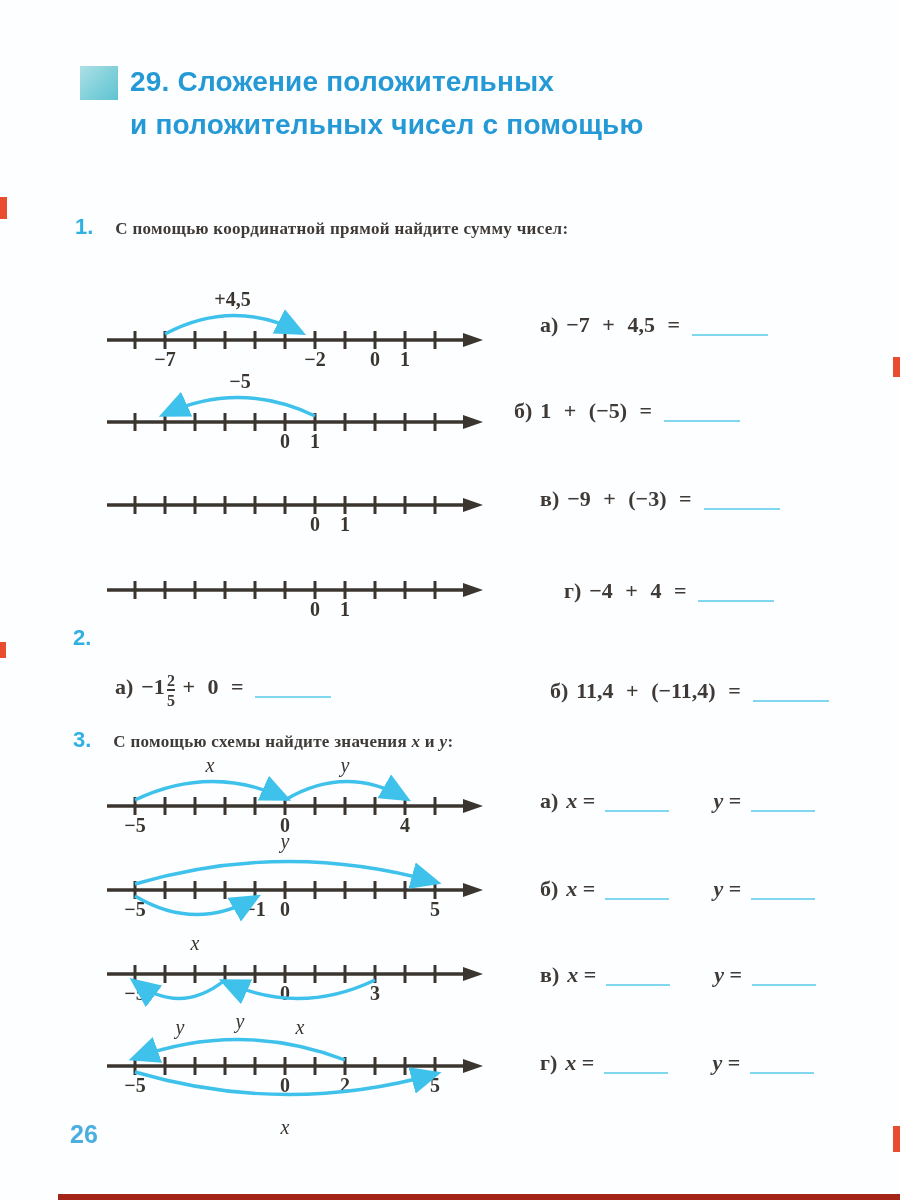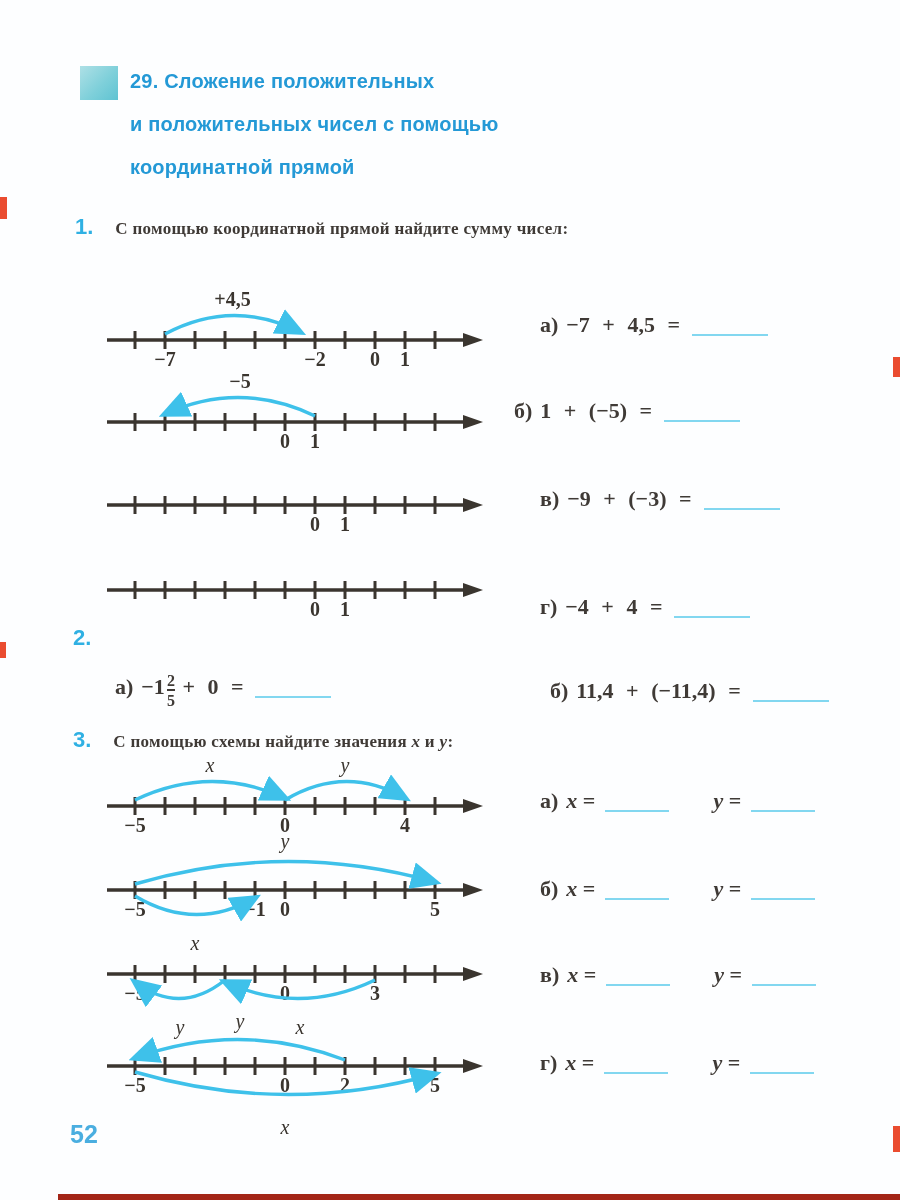--- a/index.html
+++ b/index.html
@@ -5,21 +5,21 @@
   html,body{margin:0;padding:0;}
   body{width:900px;height:1200px;position:relative;background:#fdfeff;overflow:hidden;
        font-family:"Liberation Serif", serif;color:#413c38;}
   .abs{position:absolute;}
 
   
   .section-marker{width:38px;height:34px;left:80px;top:66px;
     background:linear-gradient(135deg,#aee0e6 0%,#7fd0da 55%,#5fc3d2 100%);}
   .title{left:130px;top:60px;width:640px;
     font-family:"Liberation Sans", sans-serif;font-weight:bold;
-    font-size:20px;line-height:43px;color:#2499d6;letter-spacing:.2px;}
+    font-size:28px;line-height:43px;color:#2499d6;letter-spacing:.2px;}
 
   
   .prob-num{font-family:"Liberation Sans", sans-serif;font-weight:bold;
     font-size:22px;color:#2fb0e3;}
   .prob-text{font-size:17px;font-weight:600;color:#3f3a36;letter-spacing:.3px;}
   .prob-row{display:flex;gap:22px;align-items:baseline;}
   .it{font-style:italic;}
 
   
   .eq{font-size:22px;font-weight:600;color:#3f3a36;white-space:nowrap;}
@@ -52,21 +52,20 @@
   
   .art{background:#ea4c30;}
 </style>
 </head>
 <body>
 
 <div class="abs section-marker"></div>
 <div class="abs title">
   <div>29. Сложение положительных</div>
   <div>и положительных чисел с помощью</div>
-  <div>координатной прямой</div>
 </div>
 
 <div class="abs prob-row" style="left:75px;top:214px;">
   <span class="prob-num">1.</span>
   <span class="prob-text">С помощью координатной прямой найдите сумму чисел:</span>
 </div>
 
 <div class="abs" style="left:105px;top:278px;"><svg width="380" height="100" viewBox="0 0 380 100">
       <defs>
         <marker id="arr-p1a" markerWidth="9" markerHeight="8" refX="7" refY="4" orient="auto">
@@ -166,21 +165,21 @@
       <line x1="150" y1="17" x2="150" y2="35" stroke="#3a352f" stroke-width="3"></line>
       <line x1="180" y1="17" x2="180" y2="35" stroke="#3a352f" stroke-width="3"></line>
       <line x1="210" y1="17" x2="210" y2="35" stroke="#3a352f" stroke-width="3"></line>
       <line x1="240" y1="17" x2="240" y2="35" stroke="#3a352f" stroke-width="3"></line>
       <line x1="270" y1="17" x2="270" y2="35" stroke="#3a352f" stroke-width="3"></line>
       <line x1="300" y1="17" x2="300" y2="35" stroke="#3a352f" stroke-width="3"></line>
       <line x1="330" y1="17" x2="330" y2="35" stroke="#3a352f" stroke-width="3"></line>
       <text x="210" y="52" text-anchor="middle" class="nl-num">0</text>
       <text x="240" y="52" text-anchor="middle" class="nl-num">1</text>
     </svg></div>
-<div class="abs eq" style="left:540px;top:578px;margin-top:16px;">
+<div class="abs eq" style="left:564px;top:578px;">
   <span class="lbl">г)</span><span class="expr">−4 + 4 =</span><span class="blank b76"></span>
 </div>
 
 <div class="abs prob-row" style="left:73px;top:625px;">
   <span class="prob-num">2.</span>
 </div>
 
 <div class="abs eq" style="left:115px;top:672px;">
   <span class="lbl">а)</span><span>−1</span><span class="frac"><span class="num">2</span><span class="den">5</span></span> <span class="expr">+ 0 =</span><span class="blank b76"></span>
 </div>
@@ -312,19 +311,19 @@
       <text x="330" y="84" text-anchor="middle" class="nl-num">5</text>
       <path d="M240,52 Q135,12 30,50" fill="none" stroke="#3ec1ea" stroke-width="3.4" marker-end="url(#arr-p3d)"></path>
       <text x="135" y="20" text-anchor="middle" class="arc-lab-i">y</text>
       <path d="M30,64 Q180,108 330,66" fill="none" stroke="#3ec1ea" stroke-width="3.4" marker-end="url(#arr-p3d)"></path>
       <text x="180" y="126" text-anchor="middle" class="arc-lab-i">x</text>
     </svg></div>
 <div class="abs eq" style="left:540px;top:1050px;">
   <span class="lbl">г)</span><span class="it">x</span> <span>=</span><span class="blank b64"></span><span class="gap"></span><span class="it">y</span> <span>=</span><span class="blank b64"></span>
 </div>
 
-<div class="abs pageno">52</div>
+<div class="abs pageno">26</div>
 
 <div class="abs art" style="left:0;top:197px;width:7px;height:22px;"></div>
 <div class="abs art" style="left:0;top:642px;width:6px;height:16px;"></div>
 <div class="abs art" style="right:0;top:357px;width:7px;height:20px;"></div>
 <div class="abs art" style="right:0;top:1126px;width:7px;height:26px;"></div>
 <div class="abs" style="left:58px;bottom:0;width:842px;height:6px;background:#a32517;"></div>
 
 </body></html>

